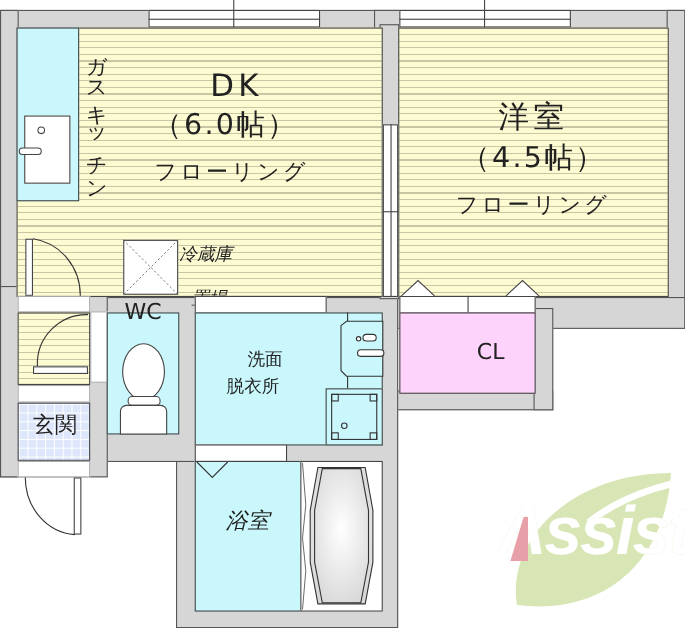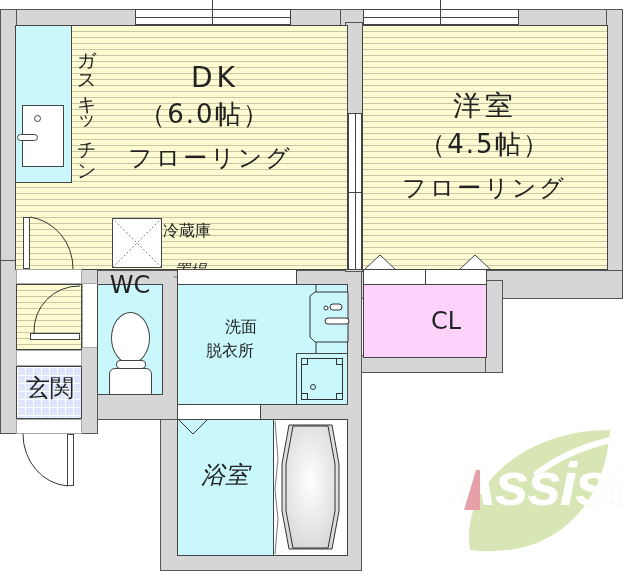--- a/index.html
+++ b/index.html
@@ -6,21 +6,21 @@
   body{width:623px;height:571px;position:relative;overflow:hidden;font-family:"DejaVu Sans","Liberation Sans",sans-serif;}
   .abs{position:absolute;box-sizing:border-box;}
   .wall{background:#d6d6d6;border:1px solid #555;}
   .floor-yellow{background-color:#fdfbd2;background-image:repeating-linear-gradient(to bottom,#fdfbd2 0px,#fdfbd2 5px,#c8c6a4 5px,#c8c6a4 6px);border:1px solid #444;}
   .floor-cyan{background:#c9f7fb;border:1px solid #444;}
   .floor-pink{background:#fdd2fb;border:1px solid #444;}
   .floor-tile{background-color:#dde6fb;background-image:linear-gradient(#ffffff 1px,transparent 1px),linear-gradient(90deg,#ffffff 1px,transparent 1px);background-size:8px 8px;border:1px solid #444;}
   .white{background:#fff;border:1px solid #444;}
   .lbl{position:absolute;color:#222;text-align:center;white-space:nowrap;line-height:1.15;}
   .big{font-size:28px;letter-spacing:4px;}
-  .mid{font-size:24px;letter-spacing:3px;}
+  .mid{font-size:20px;letter-spacing:3px;}
   .sm{font-size:16px;}
   .vert{writing-mode:vertical-rl;font-size:19px;letter-spacing:1px;}
   svg{position:absolute;overflow:visible;}
 </style>
 </head>
 <body>
 
 <div class="abs wall" style="left:0;top:9px;width:364px;height:18px;"></div>
 <div class="abs wall" style="left:340px;top:9px;width:283px;height:18px;"></div>
 <div class="abs wall" style="left:0;top:9px;width:17px;height:425px;"></div>
@@ -50,21 +50,21 @@
 
 <div class="lbl big" style="left:150px;top:62px;width:130px;">DK</div>
 <div class="lbl big" style="left:110px;top:100px;width:190px;letter-spacing:2px;font-size:26px;">（6.0帖）</div>
 <div class="lbl mid" style="left:118px;top:145px;width:185px;">フローリング</div>
 
 <div class="abs white" style="left:112px;top:218px;width:50px;height:50px;"></div>
 <svg style="left:112px;top:218px;" width="50" height="50">
   <line x1="0" y1="0" x2="50" y2="50" stroke="#666" stroke-width="0.8" stroke-dasharray="2,2"></line>
   <line x1="50" y1="0" x2="0" y2="50" stroke="#666" stroke-width="0.8" stroke-dasharray="2,2"></line>
 </svg>
-<div class="lbl sm" style="left:163px;top:222px;">冷蔵庫</div>
+<div class="lbl sm" style="left:163px;top:222px;font-style:italic;">冷蔵庫</div>
 <div class="lbl sm" style="left:174px;top:262px;font-style:italic;">置場</div>
 
 <div class="abs white" style="left:23px;top:217px;width:7px;height:52px;"></div>
 <svg style="left:23px;top:217px;" width="60" height="55">
   <path d="M7 0 A50 52 0 0 1 50 52" fill="none" stroke="#333" stroke-width="1"></path>
 </svg>
 <div class="abs white" style="left:16px;top:269px;width:66px;height:15px;border-color:#aaa;"></div>
 
 <div class="abs floor-yellow" style="left:362px;top:25px;width:246px;height:245px;"></div>
 <div class="lbl big" style="left:420px;top:90px;width:130px;">洋室</div>

